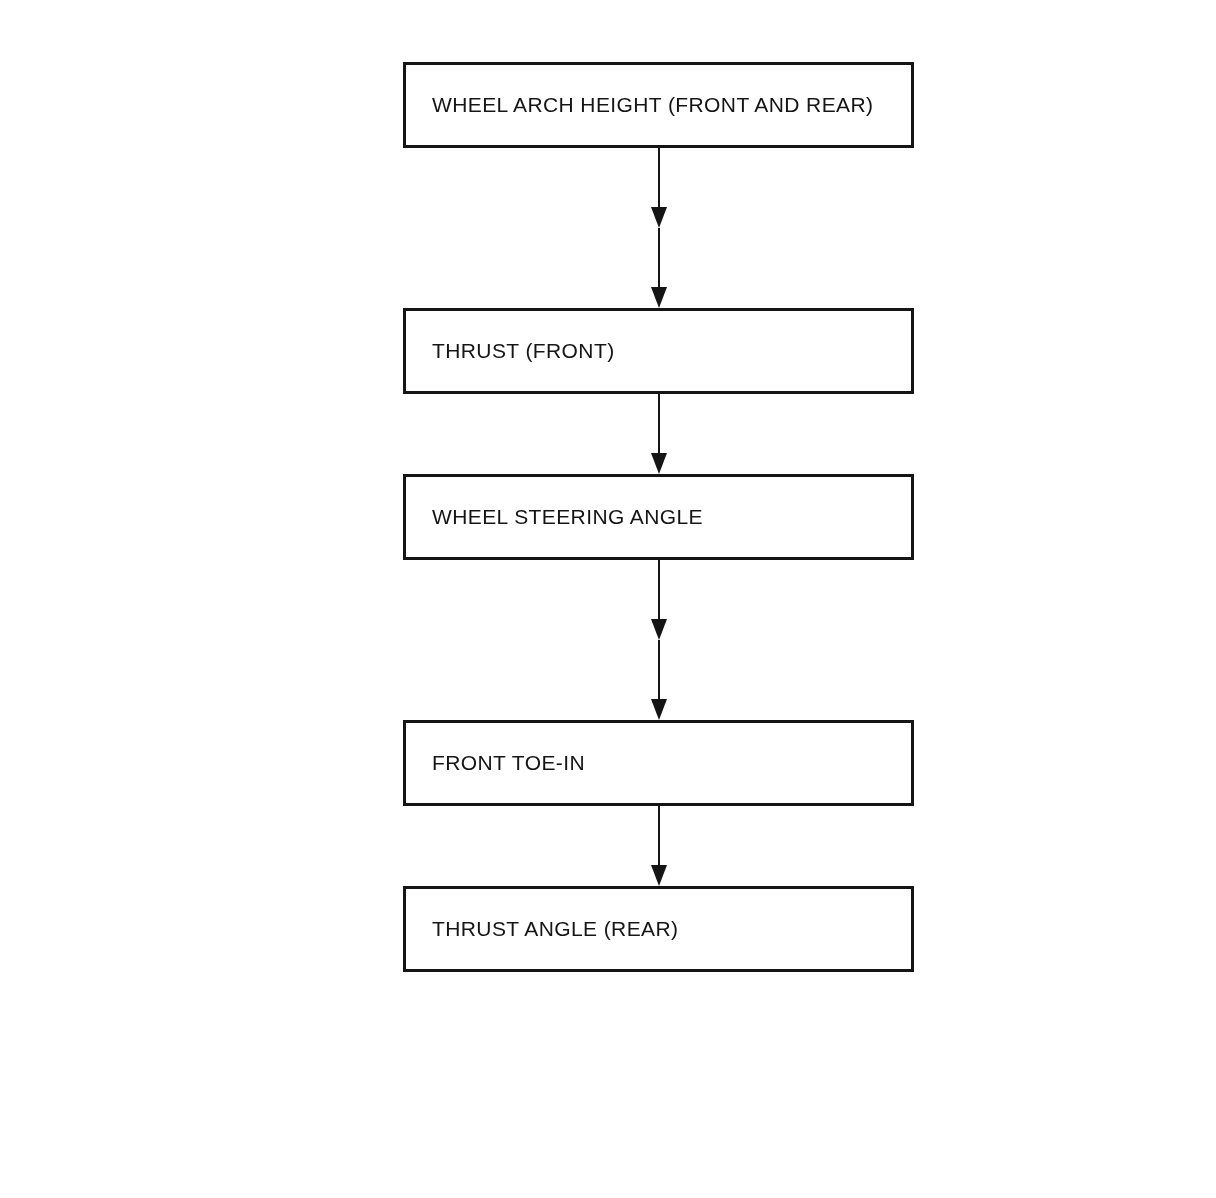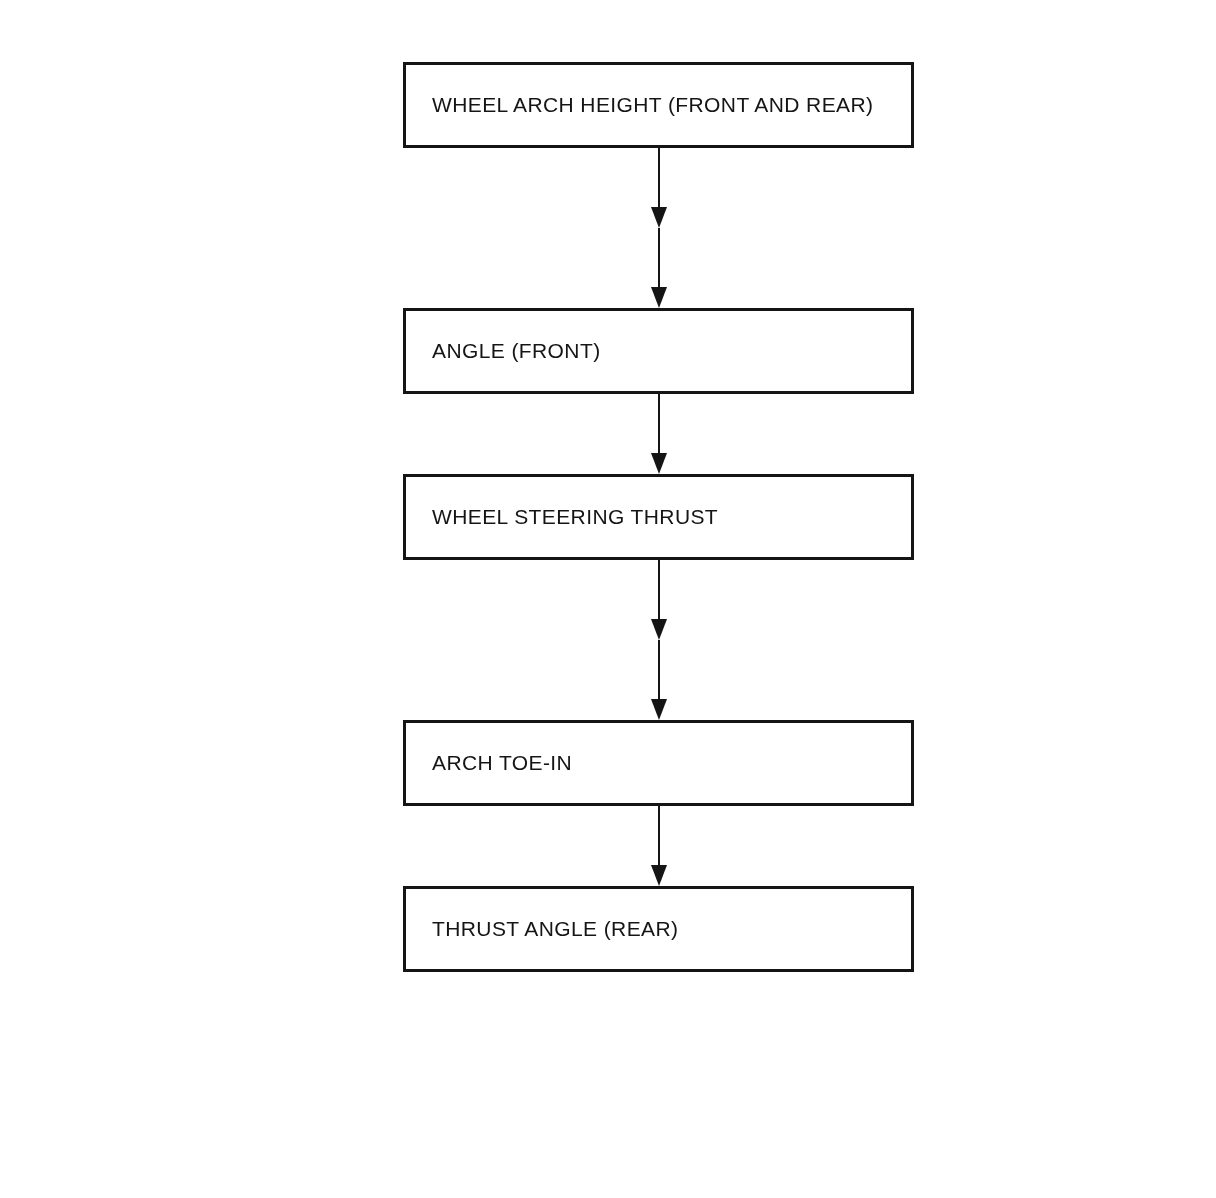--- a/index.html
+++ b/index.html
@@ -78,45 +78,45 @@
       <div class="head"></div>
     </div>
 
 
     <div class="arrow">
       <div class="line"></div>
       <div class="head"></div>
     </div>
 
     <div class="node">
-      <span class="label">ANGLE (FRONT)</span>
+      <span class="label">THRUST (FRONT)</span>
     </div>
 
     <div class="arrow">
       <div class="line"></div>
       <div class="head"></div>
     </div>
 
     <div class="node">
-      <span class="label">WHEEL STEERING THRUST</span>
+      <span class="label">WHEEL STEERING ANGLE</span>
     </div>
 
     <div class="arrow">
       <div class="line"></div>
       <div class="head"></div>
     </div>
 
 
     <div class="arrow">
       <div class="line"></div>
       <div class="head"></div>
     </div>
 
     <div class="node">
-      <span class="label">ARCH TOE-IN</span>
+      <span class="label">FRONT TOE-IN</span>
     </div>
 
     <div class="arrow">
       <div class="line"></div>
       <div class="head"></div>
     </div>
 
     <div class="node">
       <span class="label">THRUST ANGLE (REAR)</span>
     </div>

